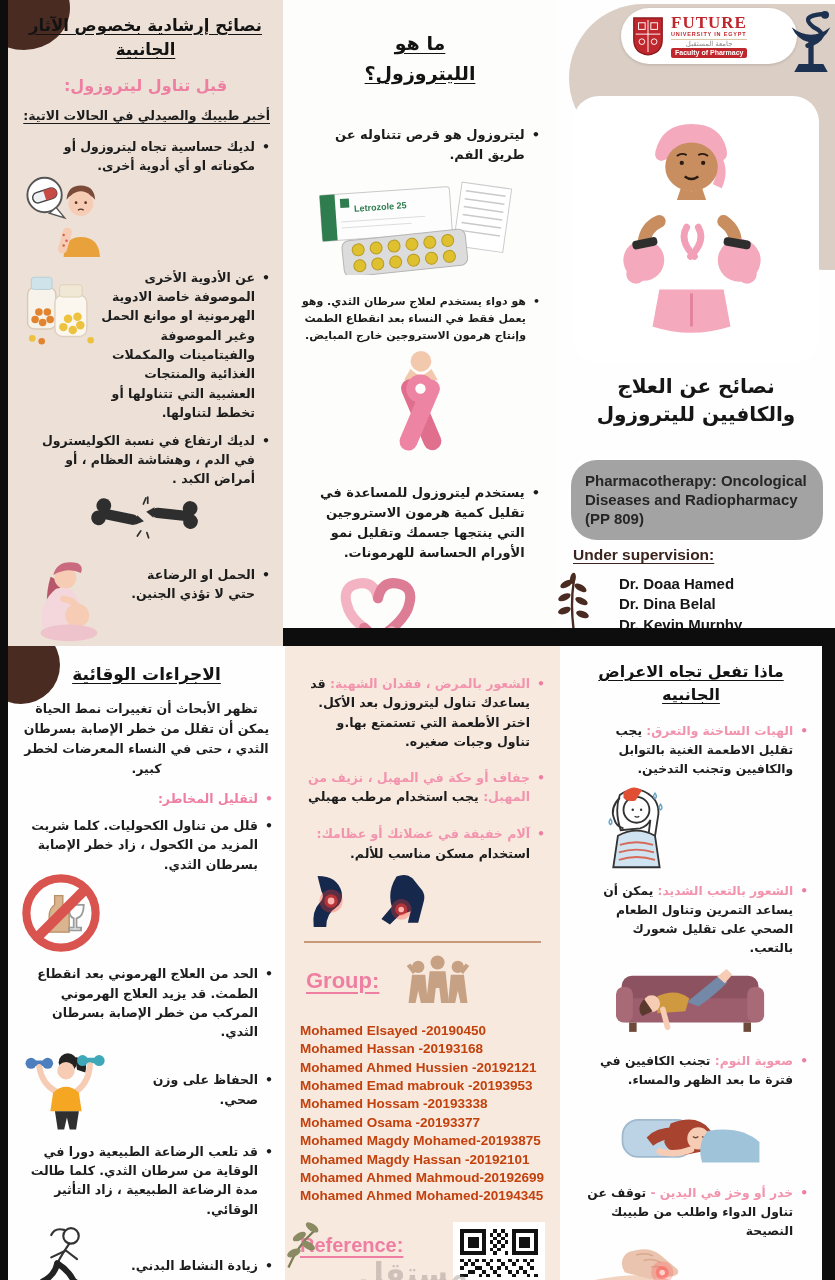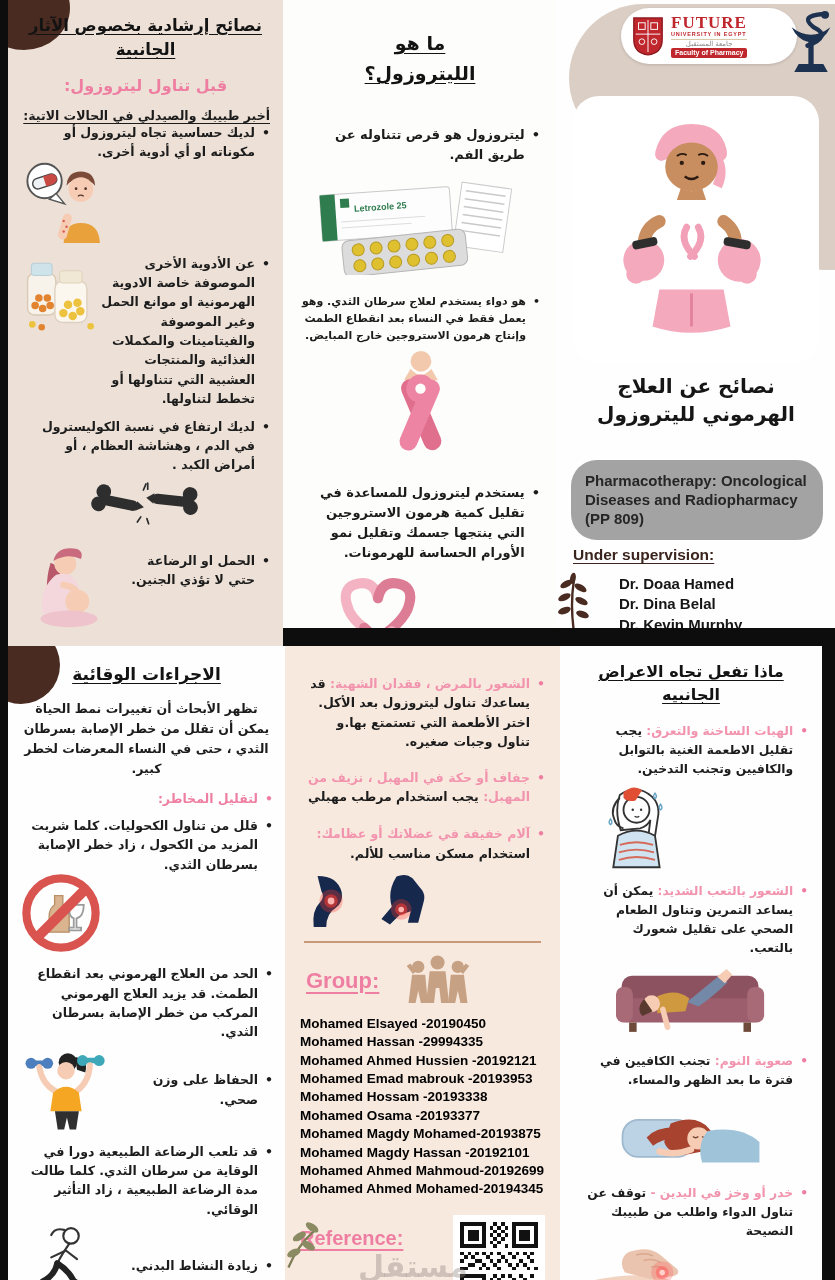--- a/index.html
+++ b/index.html
@@ -71,22 +71,22 @@
   .p-bl .inner{position:relative;padding:12px 12px 0;}
   .p-bl .ttl{font-size:17px;margin-top:4px;}
   .p-bl .intro{font-size:12.5px;line-height:1.6;margin-top:12px;text-align:center;}
 
   
   .p-bm .inner{position:relative;padding:16px 15px 0;height:618px;box-sizing:border-box;}
   .hrline{height:2px;background:#C9987B;margin:12px 4px 0;}
   .group-row{display:flex;align-items:center;gap:26px;margin-top:10px;padding-left:6px;}
   .group-label{font-size:22px;font-weight:700;color:#ef7fa2;text-decoration:underline;text-underline-offset:4px;
         font-family:"Liberation Sans",sans-serif;}
-  .members{margin-top:6px;direction:ltr;text-align:left;font-family:"Liberation Sans",sans-serif;
-        font-size:13.5px;font-weight:700;color:#000000;line-height:1.36;}
+  .members{margin-top:13px;direction:ltr;text-align:left;font-family:"Liberation Sans",sans-serif;
+        font-size:13.5px;font-weight:700;color:#c2410c;line-height:1.36;}
   .ref-row{display:flex;align-items:flex-start;gap:14px;margin-top:16px;position:relative;}
   .ref-label{font-size:20px;font-weight:700;color:#ef7fa2;text-decoration:underline;text-underline-offset:4px;
         font-family:"Liberation Sans",sans-serif;margin-top:12px;}
   .watermark{position:absolute;left:58px;top:34px;text-align:center;color:rgba(140,130,124,.38);direction:rtl;}
   .watermark .wm1{font-size:30px;font-weight:700;}
   .bm-leaf{position:absolute;left:-2px;bottom:-4px;}
 
   
   .p-br .inner{padding:12px 14px 0;}
   .p-br .ttl{font-size:16px;margin-top:2px;}
@@ -98,21 +98,21 @@
 
 <div class="page">
 
   <section class="panel p-tl">
     <div class="corner-dot dot-t"></div>
     <div class="inner">
       <div class="ttl">نصائح إرشادية بخصوص الآثار الجانبية</div>
       <div class="ar sub pinkh">قبل تناول ليتروزول:</div>
       <div class="ar instr">أخبر طبيبك والصيدلي في الحالات الاتية:</div>
 
-      <div class="ar ab bullet" style="">
+      <div class="ar ab bullet" style="margin-top:14px;">
         <span>لديك حساسية تجاه ليتروزول أو مكوناته او أي أدوية أخرى.</span>
       </div>
       <svg width="92" height="84" viewBox="0 0 95 88" style="margin-top:-2px;">
         <circle cx="24" cy="22" r="18" fill="#fff" stroke="#555" stroke-width="2"></circle>
         <path d="M36 35 l9 11 -16 -5 z" fill="#fff" stroke="#555" stroke-width="1.5"></path>
         <g transform="rotate(-18 24 22)">
           <rect x="11" y="17" width="26" height="11" rx="5.5" fill="#eef2f5" stroke="#444" stroke-width="1.5"></rect>
           <path d="M24 17 h7.5 a5.5 5.5 0 0 1 0 11 h-7.5 z" fill="#c84a44"></path>
         </g>
         <path d="M47 27 q1 -15 15 -15 q14 0 15 15 q-7 -8 -15 -7 q-9 -1 -15 7z" fill="#7c4a38"></path>
@@ -339,21 +339,21 @@
       <rect x="34" y="130" width="26" height="9" rx="4" fill="#2e2e2e" transform="rotate(-12 47 134)"></rect>
       <circle cx="144" cy="152" r="22" fill="#f4a9bd"></circle>
       <circle cx="152" cy="166" r="10" fill="#f4a9bd"></circle>
       <rect x="128" y="130" width="28" height="9" rx="4" fill="#2e2e2e" transform="rotate(10 142 134)"></rect>
       <path d="M62 182 h66 l7 38 q-41 13 -80 0 z" fill="#f4a9bd"></path>
       <path d="M95 186 l0 34" stroke="#e2849e" stroke-width="3"></path>
     </svg>
 
     <div class="tr-title">
       <div>نصائح عن العلاج</div>
-      <div>الهرموني لليتروزول</div>
+      <div>والكافيين لليتروزول</div>
     </div>
 
     <div class="course-box">Pharmacotherapy: Oncological Diseases and Radiopharmacy (PP 809)</div>
     <div class="supv">Under supervision:</div>
     <div class="supv-names">
       <div>Dr. Doaa Hamed</div>
       <div>Dr. Dina Belal</div>
       <div>Dr. Kevin Murphy</div>
     </div>
 
@@ -489,21 +489,21 @@
             <path d="M9 23 l-7 -9 4 -3 7 9 z"></path>
             <circle cx="60" cy="15" r="7"></circle>
               <path d="M52 24 h15 l4 32 h-8 l-3 -14 -3 14 h-8 z"></path>
             <path d="M66 23 l7 -9 -4 -3 -7 9 z"></path>
           </g>
         </svg>
       </div>
 
       <div class="members">
         <div>Mohamed Elsayed -20190450</div>
-        <div>Mohamed Hassan -29994335</div>
+        <div>Mohamed Hassan -20193168</div>
         <div>Mohamed Ahmed Hussien -20192121</div>
         <div>Mohamed Emad mabrouk -20193953</div>
         <div>Mohamed Hossam -20193338</div>
         <div>Mohamed Osama -20193377</div>
         <div>Mohamed Magdy Mohamed-20193875</div>
         <div>Mohamed Magdy Hassan -20192101</div>
         <div>Mohamed Ahmed Mahmoud-20192699</div>
         <div>Mohamed Ahmed Mohamed-20194345</div>
       </div>
 

